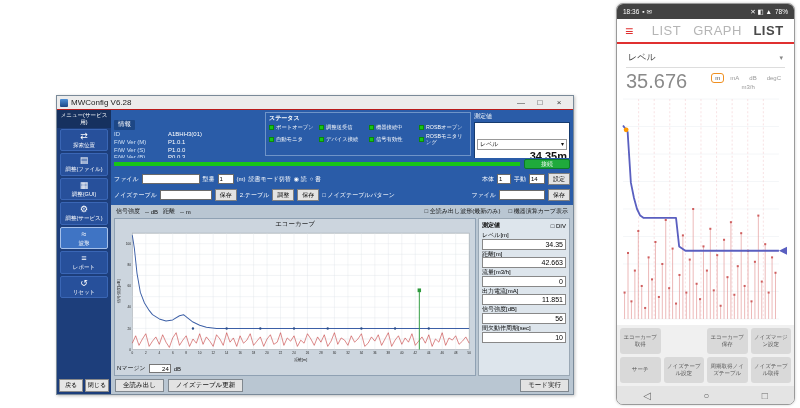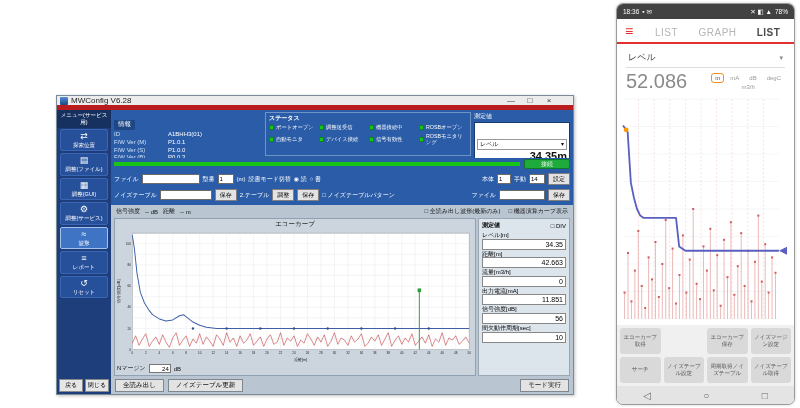--- a/index.html
+++ b/index.html
@@ -4,21 +4,21 @@
 <style>
   * { box-sizing: border-box; margin: 0; padding: 0; font-family: "Liberation Sans", "DejaVu Sans", sans-serif; }
   body { background: #fff; }
   #stage { position: relative; width: 800px; height: 408px; background: #fff; overflow: hidden; }
 
   
   .win { position: absolute; left: 56px; top: 95px; width: 518px; height: 300px;
          border: 1px solid #7a8a99; background: #b9c6d2; box-shadow: 1px 1px 3px rgba(0,0,0,.25);
          display: flex; flex-direction: column; }
   .titlebar { height: 14px; background: #ececec; display: flex; align-items: center; gap: 3px;
-              padding: 0 16px 0 3px; font-size: 8px; color: #222; border-bottom: 5px solid #b91c1c; }
+              padding: 0 6px 0 3px; font-size: 8px; color: #222; border-bottom: 1px solid #b91c1c; }
   .ticon { width: 8px; height: 8px; background: linear-gradient(#4d8fd6,#1d4785); border-radius: 1px; }
   .ttext { flex: 1; white-space: nowrap; overflow: hidden; }
   .wbtn { width: 16px; height: 12px; font-size: 8px; line-height: 11px; text-align: center; color: #333; cursor: pointer; }
   .winbody { flex: 1; display: flex; min-height: 0; }
 
   
   .sidebar { width: 54px; background: #1d3e7b; color: #fff; display: flex; flex-direction: column; }
   .sb-header { font-size: 5.5px; text-align: center; padding: 2px 1px; background: #16315f; line-height: 1.25; }
   .sb-items { flex: 1; display: flex; flex-direction: column; }
   .sb-item { margin: 1px 3px; padding: 2px 1px; background: #27509b; border: 1px solid #3a66b5;
@@ -87,21 +87,21 @@
   .phone { position: absolute; left: 616px; top: 3px; width: 179px; height: 402px; border: 1px solid #9a9a9a;
            border-radius: 7px; overflow: hidden; background: #fff; display: flex; flex-direction: column;
            box-shadow: 0 0 3px rgba(0,0,0,.2); }
   .p-status { height: 15px; background: #424242; color: #fff; font-size: 6.5px; display: flex; align-items: center;
               gap: 3px; padding: 0 6px; flex: none; }
   .p-status .sp { flex: 1; }
   .p-appbar { height: 25px; display: flex; align-items: stretch; border-bottom: 2px solid #e03030; flex: none; }
   .p-menu { width: 24px; color: #e03030; font-size: 14px; display: flex; align-items: center; justify-content: center; cursor: pointer; }
   .p-tabs { flex: 1; display: flex; }
   .p-tab { flex: 1; display: flex; align-items: flex-end; justify-content: center; padding-bottom: 4px;
-           font-size: 10px; letter-spacing: .5px; color: #b5b5b5; cursor: pointer; }
+           font-size: 13px; letter-spacing: .5px; color: #b5b5b5; cursor: pointer; }
   .p-tab.active { color: #4a4a4a; font-weight: bold; }
   .p-param { margin: 5px 9px 0; border-bottom: 1px solid #ddd; display: flex; justify-content: space-between;
              align-items: center; font-size: 9px; color: #444; padding: 2px 2px 3px; cursor: pointer; flex: none; }
   .p-caret { color: #888; font-size: 7px; }
   .p-reading { display: flex; align-items: center; padding: 2px 9px 0; flex: none; }
   .p-value { flex: 1; font-size: 20px; color: #8a8a8a; }
   .p-units { display: flex; flex-direction: column; align-items: center; gap: 1px; }
   .p-unitrow { display: flex; gap: 2px; }
   .p-unit { font-size: 6px; color: #999; padding: 1px 3px; border: 1px solid transparent; border-radius: 3px; cursor: pointer; }
   .p-unit.active { border-color: #f09020; color: #555; }
@@ -424,21 +424,21 @@
           <div class="p-tab">LIST</div>
           <div class="p-tab">GRAPH</div>
           <div class="p-tab active">LIST</div>
         </div>
     </div>
     <div class="p-param">
       <span>レベル</span>
       <span class="p-caret">▾</span>
     </div>
     <div class="p-reading">
-      <div class="p-value">52.086</div>
+      <div class="p-value">35.676</div>
       <div class="p-units">
         <div class="p-unitrow" id="p-units">
             <span class="p-unit active">m</span>
             <span class="p-unit">mA</span>
             <span class="p-unit">dB</span>
             <span class="p-unit">degC</span>
           </div>
         <div class="p-unit2">m3/h</div>
       </div>
     </div>

